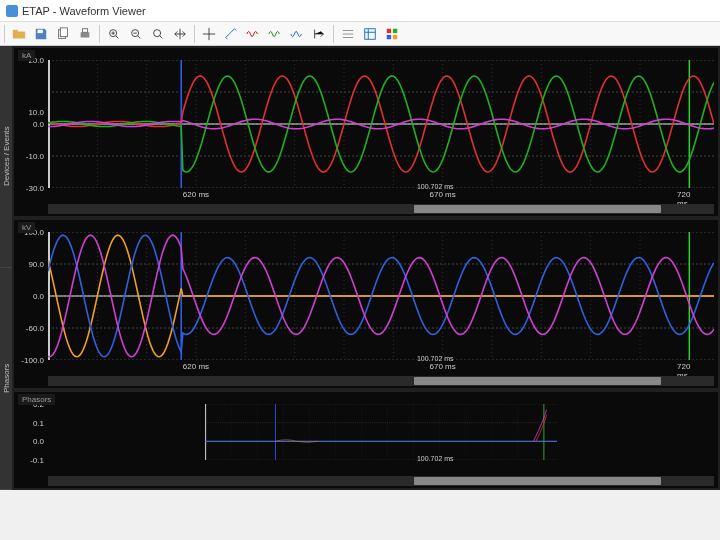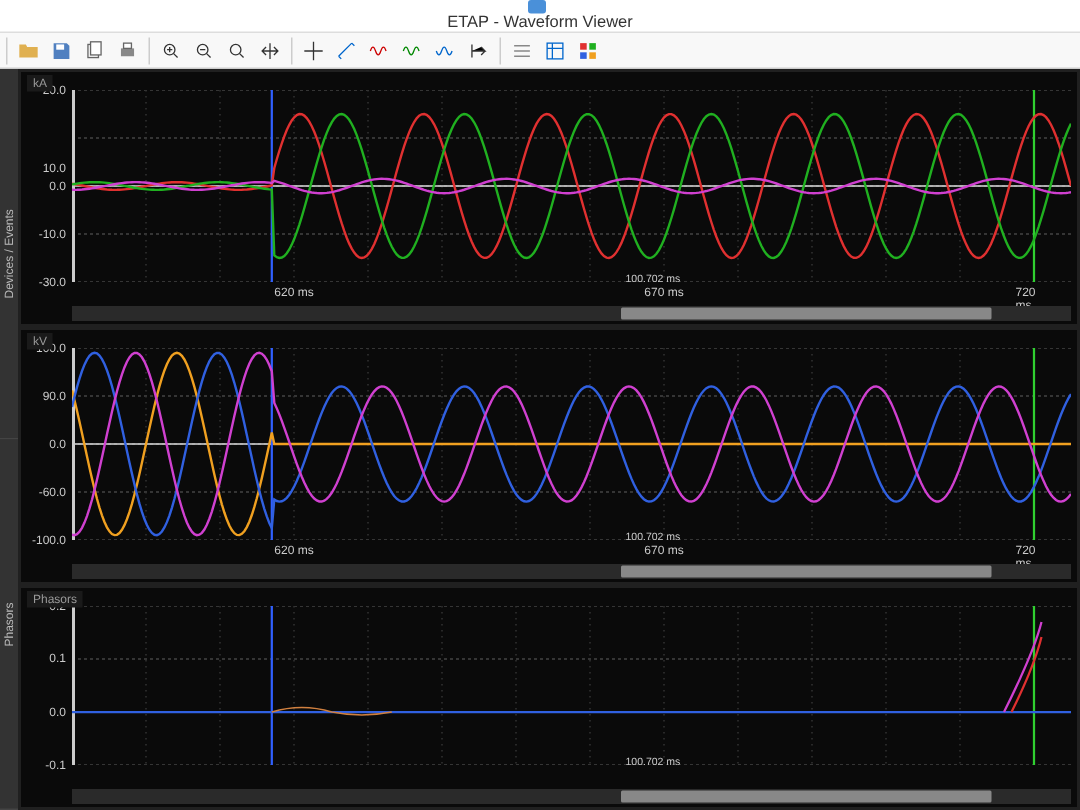--- a/index.html
+++ b/index.html
@@ -1,23 +1,23 @@
 <!DOCTYPE html>
 <html><head>
 <meta charset="utf-8">
 <style>
   * { box-sizing: border-box; margin: 0; padding: 0; }
   html, body { width: 720px; height: 540px; overflow: hidden; font-family: "Segoe UI", Tahoma, sans-serif; background: #f0f0f0; }
-  .titlebar { height: 22px; background: #fff; display: flex; align-items: center; padding: 0 6px; font-size: 11px; color: #333; border-bottom: 1px solid #ddd; flex-direction: column; }
+  .titlebar { height: 22px; background: #fff; display: flex; align-items: center; padding: 0 6px; font-size: 11px; color: #333; border-bottom: 1px solid #ddd; }
   .titlebar .icon { width: 12px; height: 12px; background: #4a90d9; margin-right: 4px; border-radius: 2px; }
   .toolbar { height: 24px; background: #f8f8f8; display: flex; align-items: center; padding: 0 2px; border-bottom: 1px solid #ccc; gap: 2px; }
   .tb-sep { width: 1px; height: 18px; background: #ccc; margin: 0 2px; }
   .tb-btn { width: 20px; height: 20px; display: flex; align-items: center; justify-content: center; cursor: pointer; border-radius: 2px; }
   .tb-btn svg { width: 14px; height: 14px; }
-  .workspace { height: 494px; background: #202020; display: flex; }
+  .workspace { height: 444px; background: #202020; display: flex; }
   .sidebar { width: 12px; background: #2a2a2a; display: flex; flex-direction: column; }
   .sidetab { flex: 1; writing-mode: vertical-rl; transform: rotate(180deg); font-size: 8px; color: #bbb; display: flex; align-items: center; justify-content: center; border-top: 1px solid #444; background: #333; cursor: pointer; }
   .plots { flex: 1; display: flex; flex-direction: column; gap: 4px; padding: 2px 2px 2px 2px; }
   .panel { background: #0a0a0a; position: relative; }
   .panel.p1 { flex: 0 0 168px; }
   .panel.p2 { flex: 0 0 168px; }
   .panel.p3 { flex: 1; }
   .ptitle { position: absolute; top: 2px; left: 4px; font-size: 8px; color: #999; background: #1a1a1a; padding: 1px 4px; z-index: 5; }
   .plotarea { position: absolute; top: 12px; left: 34px; right: 4px; bottom: 28px; }
   .yaxis { position: absolute; top: 12px; left: 0; width: 32px; bottom: 28px; }

